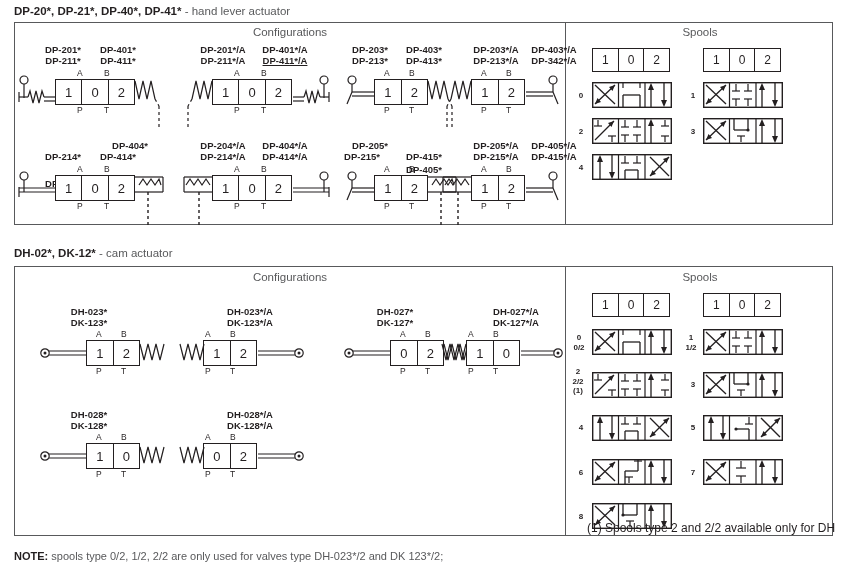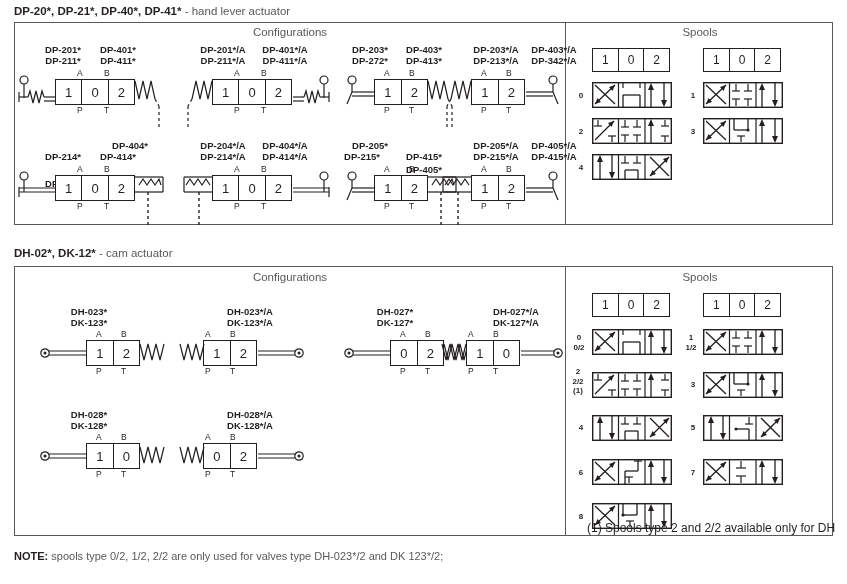--- a/index.html
+++ b/index.html
@@ -122,21 +122,21 @@
   <svg width="34" height="52" viewBox="0 0 34 52">
     <polyline class="ln" points="0,4 4,22 8,4 12,22 16,4 20,22" stroke-width="1.2"></polyline>
     <line class="ln" x1="20" y1="22" x2="24" y2="29" stroke-width="1.2" stroke-dasharray="3,3"></line>
     <line class="ln" x1="24" y1="29" x2="24" y2="50" stroke-width="1.2" stroke-dasharray="3,3"></line>
   </svg>
 </div>
 
 <div class="abs code" style="left:188px;top:44px;width:70px;">DP-201*/A</div>
 <div class="abs code" style="left:188px;top:55px;width:70px;">DP-211*/A</div>
 <div class="abs code" style="left:250px;top:44px;width:70px;">DP-401*/A</div>
-<div class="abs code" style="left:250px;top:55px;width:70px;">DP-411*/A</div>
+<div class="abs code" style="left:250px;top:55px;width:70px;text-decoration:underline;">DP-411*/A</div>
 <div class="abs port" style="left:234px;top:69px;">A</div>
 <div class="abs port" style="left:261px;top:69px;">B</div>
 <div class="abs vbox" style="left:212px;top:79px;width:80px;height:26px;">
   <div class="vcell">1</div>
   <div class="vcell">0</div>
   <div class="vcell">2</div>
 </div>
 <div class="abs port" style="left:234px;top:106px;">P</div>
 <div class="abs port" style="left:261px;top:106px;">T</div>
 <div class="abs" style="left:182px;top:77px;">
@@ -152,21 +152,21 @@
     <line class="ln" x1="34" y1="10" x2="34" y2="24" stroke-width="1.2"></line>
     <line class="ln" x1="39" y1="18" x2="39" y2="28" stroke-width="1.2"></line>
     <line class="ln" x1="30" y1="23" x2="39" y2="23" stroke-width="1.2"></line>
     <polyline class="ln" points="30,23 28,17 25,29 22,17 19,29 16,17 14,23" stroke-width="1.2"></polyline>
     <line class="ln" x1="3" y1="23" x2="14" y2="23" stroke-width="1.2"></line>
     <line class="ln" x1="3" y1="27" x2="14" y2="27" stroke-width="1.2"></line>
   </svg>
 </div>
 
 <div class="abs code" style="left:341px;top:44px;width:58px;">DP-203*</div>
-<div class="abs code" style="left:341px;top:55px;width:58px;">DP-272*</div>
+<div class="abs code" style="left:341px;top:55px;width:58px;">DP-213*</div>
 <div class="abs code" style="left:395px;top:44px;width:58px;">DP-403*</div>
 <div class="abs code" style="left:395px;top:55px;width:58px;">DP-413*</div>
 <div class="abs port" style="left:384px;top:69px;">A</div>
 <div class="abs port" style="left:409px;top:69px;">B</div>
 <div class="abs vbox" style="left:374px;top:79px;width:54px;height:26px;">
   <div class="vcell">1</div>
   <div class="vcell">2</div>
 </div>
 <div class="abs port" style="left:384px;top:106px;">P</div>
 <div class="abs port" style="left:409px;top:106px;">T</div>

